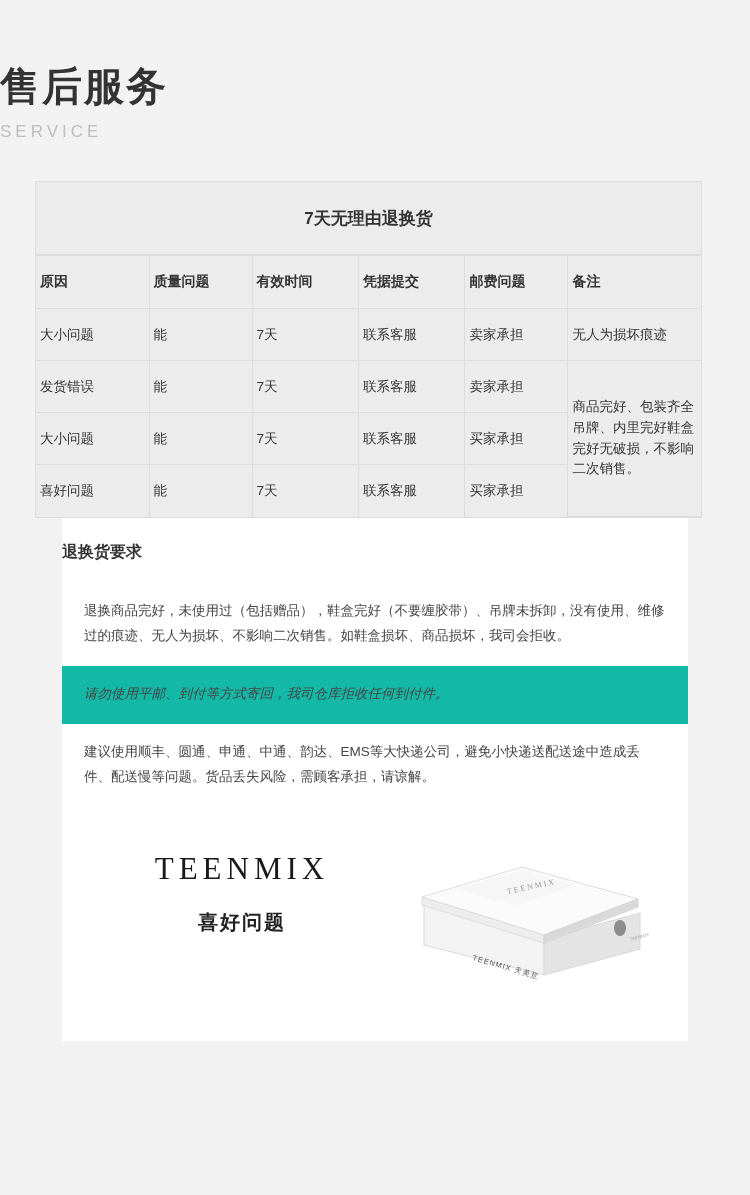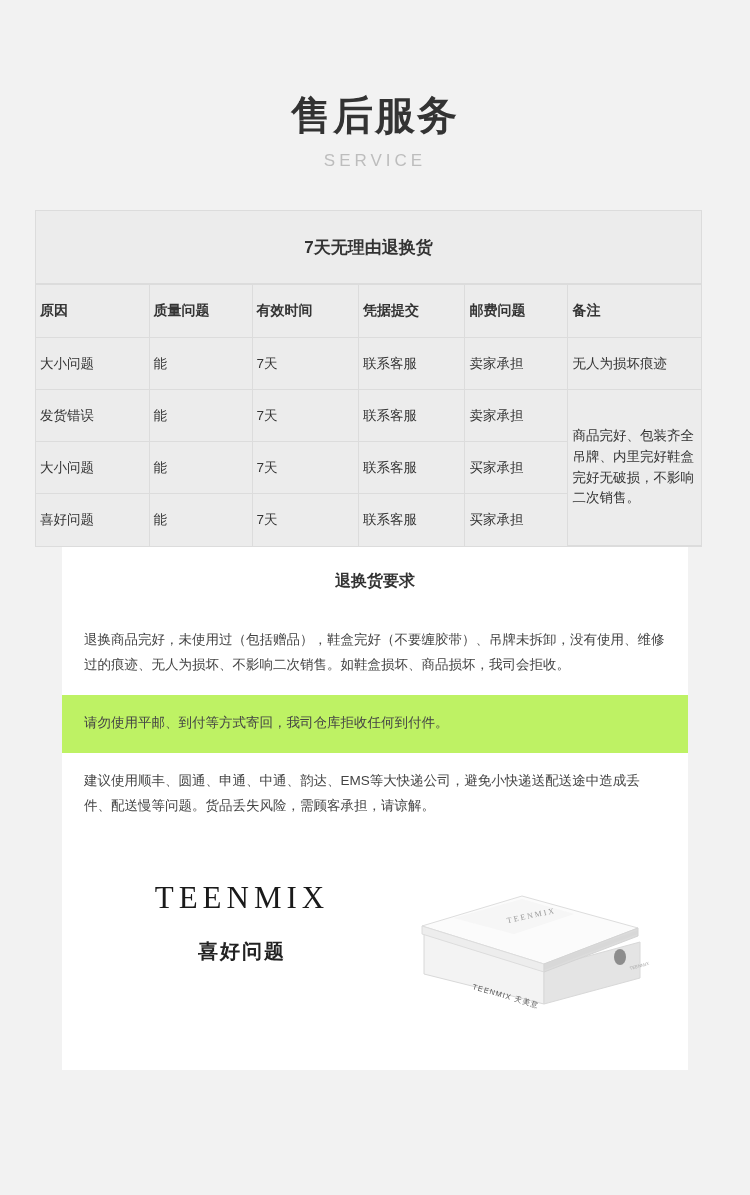--- a/index.html
+++ b/index.html
@@ -12,22 +12,21 @@
     height: 1195px;
     background: #f2f2f2;
     font-family: "Liberation Sans", sans-serif;
     color: #333;
     position: relative;
     overflow: hidden;
   }
 
   
   .page-header {
-    padding-top: 91px;
-    text-align: center;
+    padding-top: 62px;
   }
   .page-title {
     font-size: 40px;
     font-weight: bold;
     color: #333;
     letter-spacing: 2px;
     line-height: 1.2;
   }
   .page-subtitle {
     font-size: 17px;
@@ -93,35 +92,34 @@
   col.c4 { width: 16%; }
   col.c5 { width: 15.5%; }
   col.c6 { width: 20%; }
 
   
   .req-wrap {
     margin: 0 62px 0 62px;
     background: #ffffff;
   }
   .req-title {
-    text-align: center;
     font-size: 16px;
     font-weight: bold;
     color: #333;
     padding: 24px 0 20px 0;
     background: #fff;
   }
   .req-item {
     padding: 16px 22px 17px 22px;
     font-size: 13.5px;
     line-height: 1.85;
     color: #444;
     background: #fff;
   }
-  .req-item.alt { background: #bef264; }
+  .req-item.alt { background: #14b8a6; font-style: italic; }
 
   
   .brand-area {
     margin: 0 62px;
     background: #fff;
     height: 210px;
     position: relative;
   }
   .brand-text {
     position: absolute;

